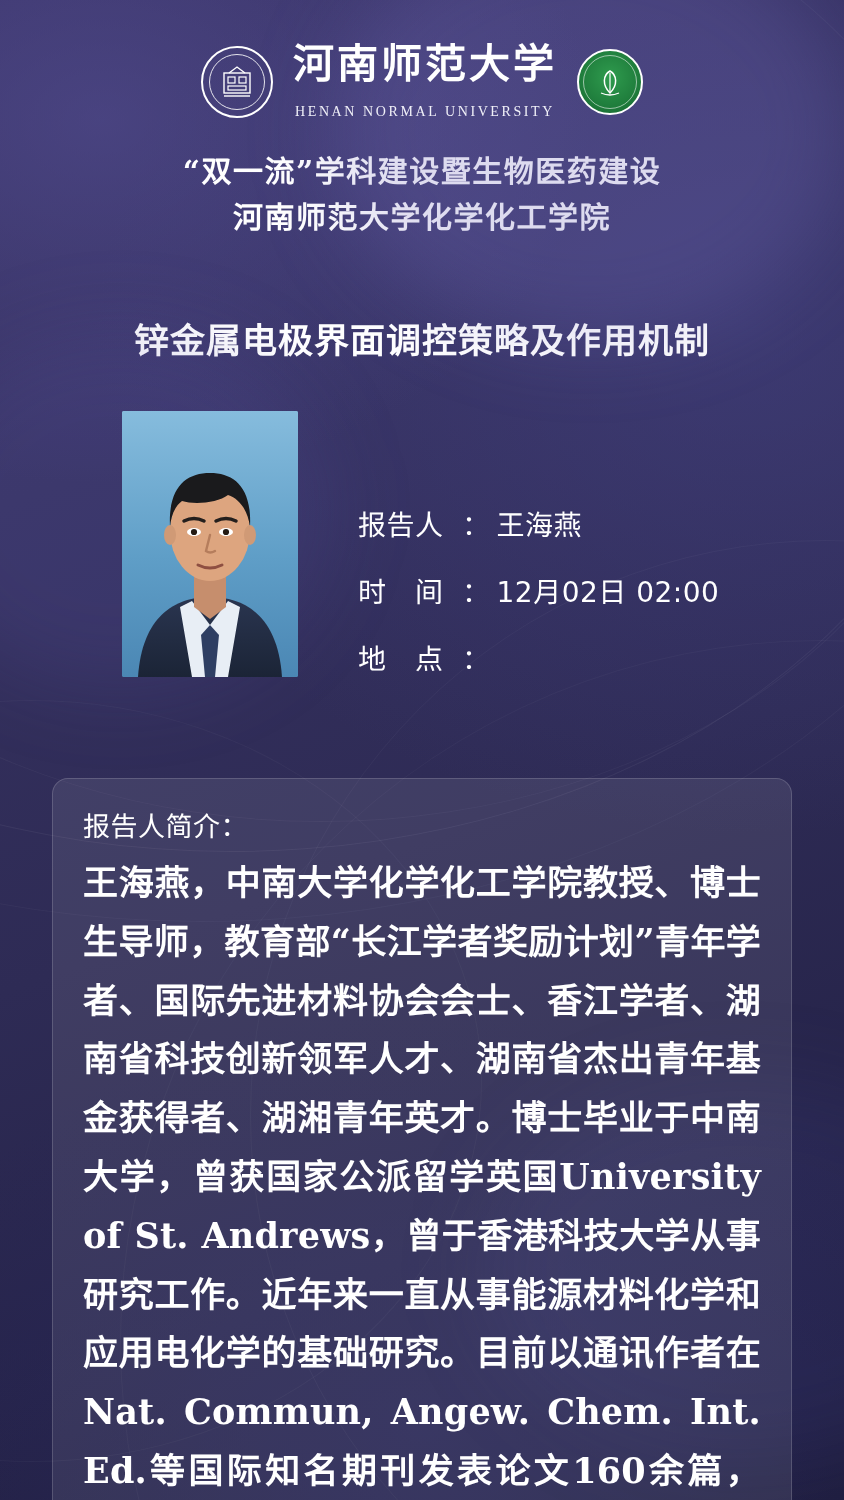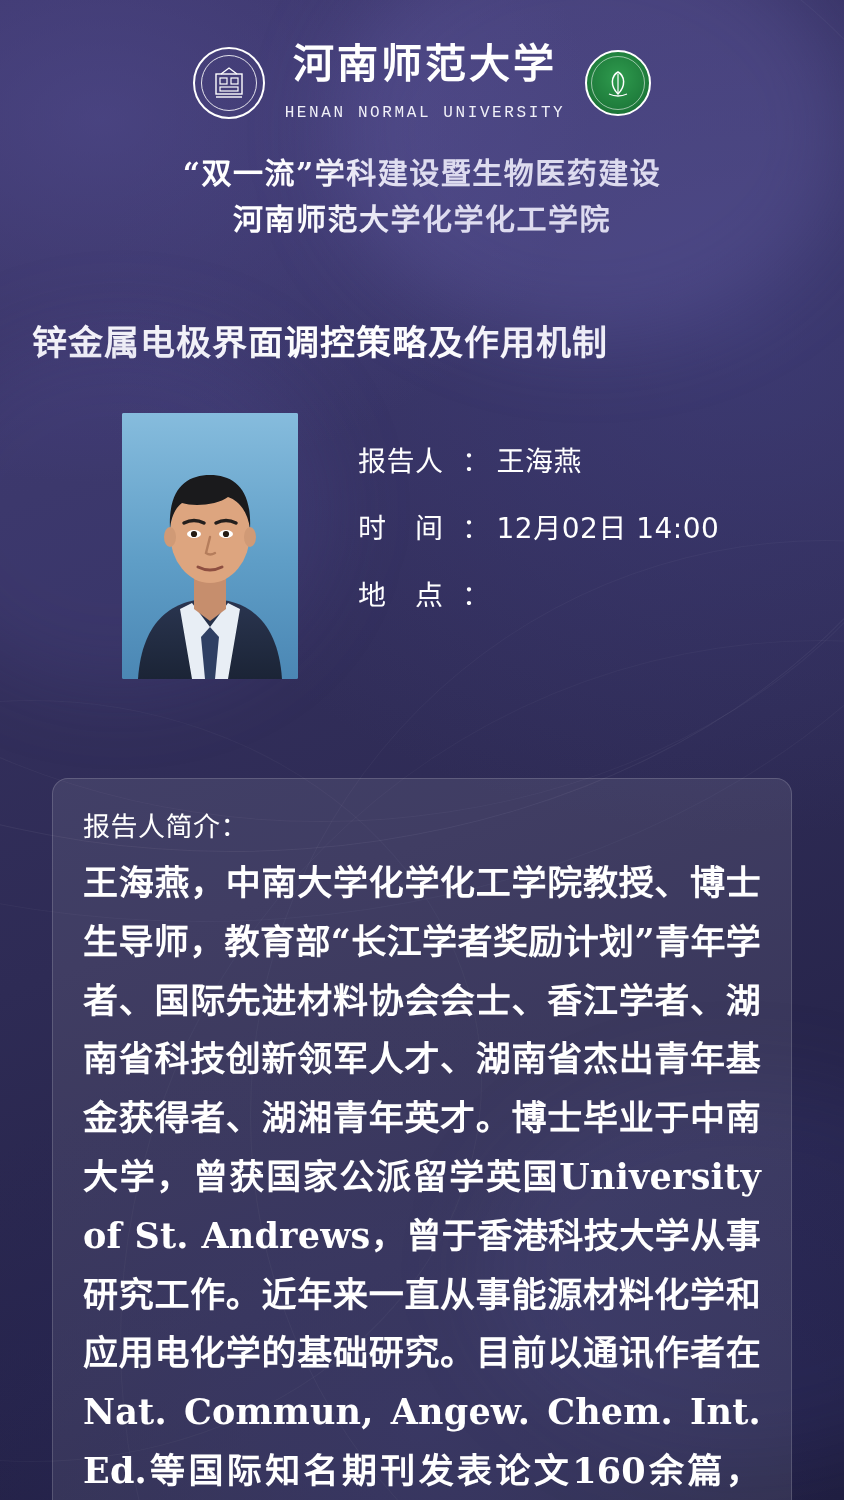--- a/index.html
+++ b/index.html
@@ -91,22 +91,22 @@
   .wordmark .cn {
     font-family: "DejaVu Serif", "Liberation Serif", serif;
     font-size: 41px;
     font-weight: 700;
     color: #ffffff;
     letter-spacing: 3px;
     white-space: nowrap;
   }
   .wordmark .en {
     margin-top: 20px;
-    font-family: Liberation Mono, monospace;
-    font-size: 16px;
+    font-family: Liberation Serif, serif;
+    font-size: 14px;
     color: #f0f0f8;
     letter-spacing: 2.6px;
     white-space: nowrap;
   }
 
   .badge {
     width: 66px;
     height: 66px;
     border-radius: 50%;
     background: radial-gradient(circle at 50% 42%, #2f9b4e 0%, #1f7d3c 62%, #17622f 100%);
@@ -137,33 +137,34 @@
     line-height: 1.52;
     color: #ffffff;
     letter-spacing: 1.5px;
   }
   .forum-title div { white-space: nowrap; }
 
   
   .lecture-title {
     margin: 72px auto 0;
     width: 780px;
+    text-align: center;
     font-family: "DejaVu Sans", "Liberation Sans", sans-serif;
     font-size: 35px;
     font-weight: 700;
     color: #ffffff;
     letter-spacing: 1px;
     white-space: nowrap;
   }
 
   
   .speaker-row {
     margin: 48px 0 0 0;
     display: flex;
-    align-items: flex-start;
+    align-items: flex-end;
     padding-left: 122px;
     gap: 60px;
   }
   .portrait {
     width: 176px;
     height: 266px;
     flex: none;
     border-radius: 2px;
     overflow: hidden;
     background: linear-gradient(180deg, #7fb6d8 0%, #5d9cc6 55%, #4e8cb8 100%);
@@ -320,21 +321,21 @@
 
     <div class="meta">
       <div class="meta-line">
         <span class="meta-label">报告人</span>
         <span class="meta-sep">：</span>
         <span>王海燕</span>
       </div>
       <div class="meta-line">
         <span class="meta-label">时　间</span>
         <span class="meta-sep">：</span>
-        <span>12月02日 14:00</span>
+        <span>12月02日 02:00</span>
       </div>
       <div class="meta-line">
         <span class="meta-label">地　点</span>
         <span class="meta-sep">：</span>
       </div>
     </div>
   </div>
 
   <div class="bio-card">
     <div class="bio-heading">报告人简介：</div>

